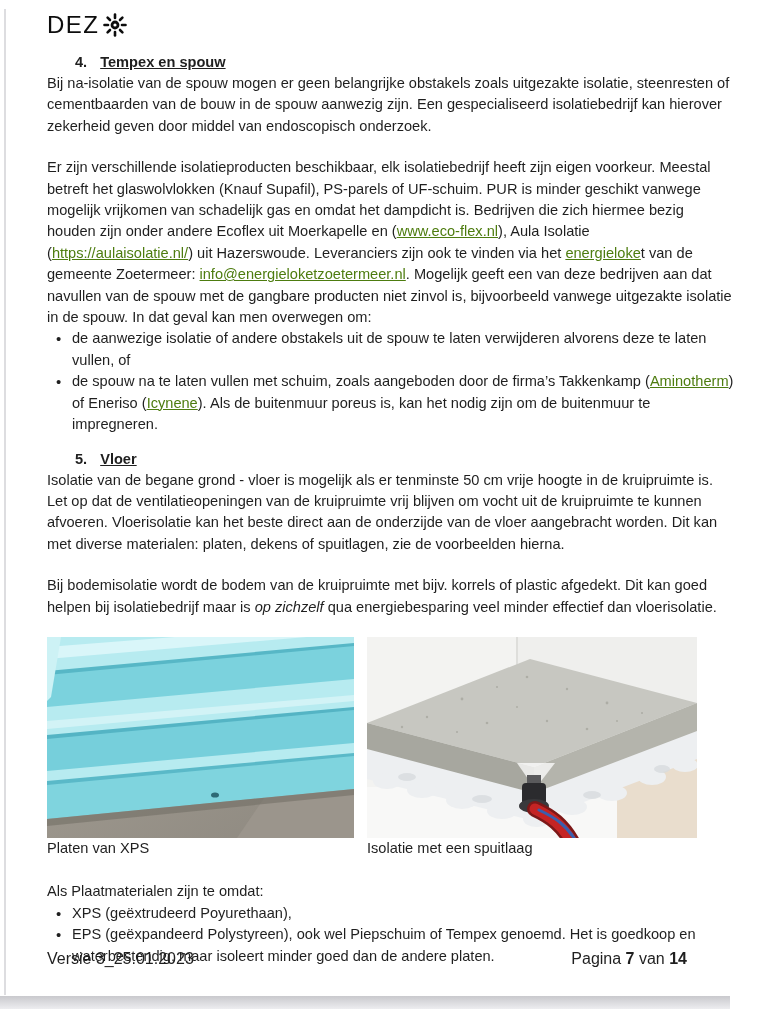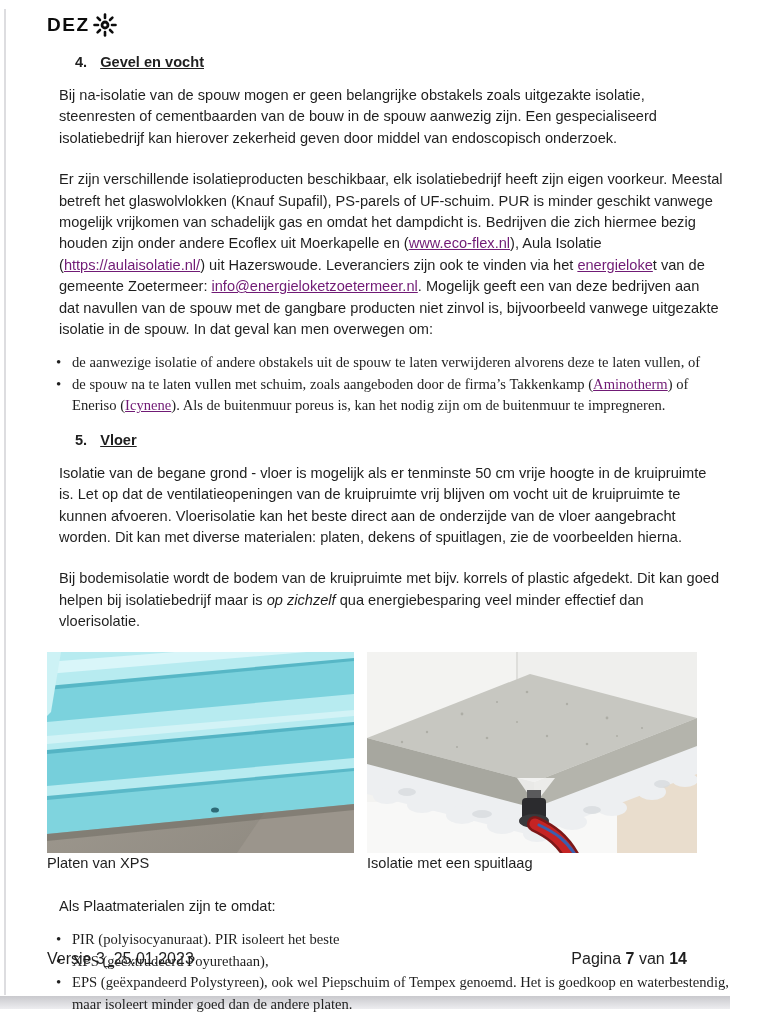--- a/index.html
+++ b/index.html
@@ -25,40 +25,39 @@
     position: absolute; left: 0; top: 987px;
     width: 730px; height: 13px;
     background: linear-gradient(to bottom, #c9c9cd, #ededf0);
   }
   .logo-row {
     margin-top: 9px;
     display: flex; align-items: center; gap: 3px;
     height: 32px;
   }
   .logo-text {
-    font-size: 19px; font-weight: 700; letter-spacing: 1.5px;
+    font-size: 24px; font-weight: 400; letter-spacing: 1.5px;
     color: #0d0d0d;
   }
   .doc-text { font-size: 14.6px; line-height: 21.4px; }
   .heading {
     display: flex; gap: 13px;
     font-weight: 700; font-size: 14.6px; line-height: 21px;
     padding-left: 28px;
   }
   .heading .h-title { text-decoration: underline; }
-  .para { margin: 12px; }
+  .para { margin: 0; }
   .mt-blank { margin-top: 20px; }
   .mt-small { margin-top: 11px; }
-  .lnk { color: #701a75; text-decoration: underline; cursor: pointer; }
+  .lnk { color: #4d7c0f; text-decoration: underline; cursor: pointer; }
   .em { font-style: italic; }
   ul.doc-list { list-style: none; }
   ul.doc-list li {
     position: relative;
     padding-left: 25px;
-    font-family: Liberation Serif, serif;
   }
   ul.doc-list li::before {
     content: "\2022";
     position: absolute; left: 9px; top: 0;
     font-size: 15px;
   }
   .images-row {
     margin-top: 19px;
     display: flex; gap: 13px;
     height: 201px;
@@ -104,21 +103,21 @@
         <circle cx="12" cy="12" r="4.4" fill="#0d0d0d"></circle>
         <circle cx="12" cy="12" r="1.6" fill="#ffffff"></circle>
       </svg>
     </span>
   </div>
 
   <div class="doc-text">
 
     <div class="heading mt-small">
       <span>4.</span>
-      <span class="h-title">Gevel en vocht</span>
+      <span class="h-title">Tempex en spouw</span>
     </div>
 
     <p class="para"><span>Bij na-isolatie van de spouw mogen er geen belangrijke obstakels zoals uitgezakte isolatie, steenresten of cementbaarden van de bouw in de spouw aanwezig zijn. Een gespecialiseerd isolatiebedrijf kan hierover zekerheid geven door middel van endoscopisch onderzoek.</span></p>
 
     <p class="para mt-blank"><span>Er zijn verschillende isolatieproducten beschikbaar, elk isolatiebedrijf heeft zijn eigen voorkeur. Meestal betreft het glaswolvlokken (Knauf Supafil), PS-parels of UF-schuim. PUR is minder geschikt vanwege mogelijk vrijkomen van schadelijk gas en omdat het dampdicht is. Bedrijven die zich hiermee bezig houden zijn onder andere Ecoflex uit Moerkapelle en (</span><span class="lnk">www.eco-flex.nl</span><span>), Aula Isolatie (</span><span class="lnk">https://aulaisolatie.nl/</span><span>)  uit Hazerswoude. Leveranciers zijn ook te vinden via het </span><span class="lnk">energieloke</span><span>t van de gemeente Zoetermeer: </span><span class="lnk">info@energieloketzoetermeer.nl</span><span>. Mogelijk geeft een van deze bedrijven aan dat navullen van de spouw met de gangbare producten niet zinvol is, bijvoorbeeld vanwege uitgezakte isolatie in de spouw. In dat geval kan men overwegen om:</span></p>
 
     <ul class="doc-list">
       <li><span>de aanwezige isolatie of andere obstakels uit de spouw te laten verwijderen alvorens deze te laten vullen, of</span></li>
       <li><span>de spouw na te laten vullen met schuim, zoals aangeboden door de firma’s Takkenkamp (</span><span class="lnk">Aminotherm</span><span>) of Eneriso (</span><span class="lnk">Icynene</span><span>). Als de buitenmuur poreus is, kan het nodig zijn om de buitenmuur te impregneren.</span></li>
     </ul>
@@ -224,21 +223,20 @@
     </div>
 
     <div class="captions-row">
       <div class="cap-left">Platen van XPS</div>
       <div class="cap-right">Isolatie met een spuitlaag</div>
     </div>
 
     <p class="para" style="margin-top:22px;"><span>Als Plaatmaterialen zijn te omdat:</span></p>
 
     <ul class="doc-list">
-      <li><span>PIR (polyisocyanuraat). PIR isoleert het beste</span></li>
       <li><span>XPS (geëxtrudeerd Poyurethaan),</span></li>
       <li><span>EPS (geëxpandeerd Polystyreen), ook wel Piepschuim of Tempex genoemd. Het is goedkoop en waterbestendig, maar isoleert minder goed dan de andere platen.</span></li>
     </ul>
 
   </div>
 
   <div class="footer-row">
     <span>Versie 3_25.01.2023</span>
     <span class="page-label"><span>Pagina </span><span class="bold">7</span><span> van </span><span class="bold">14</span></span>
   </div>

